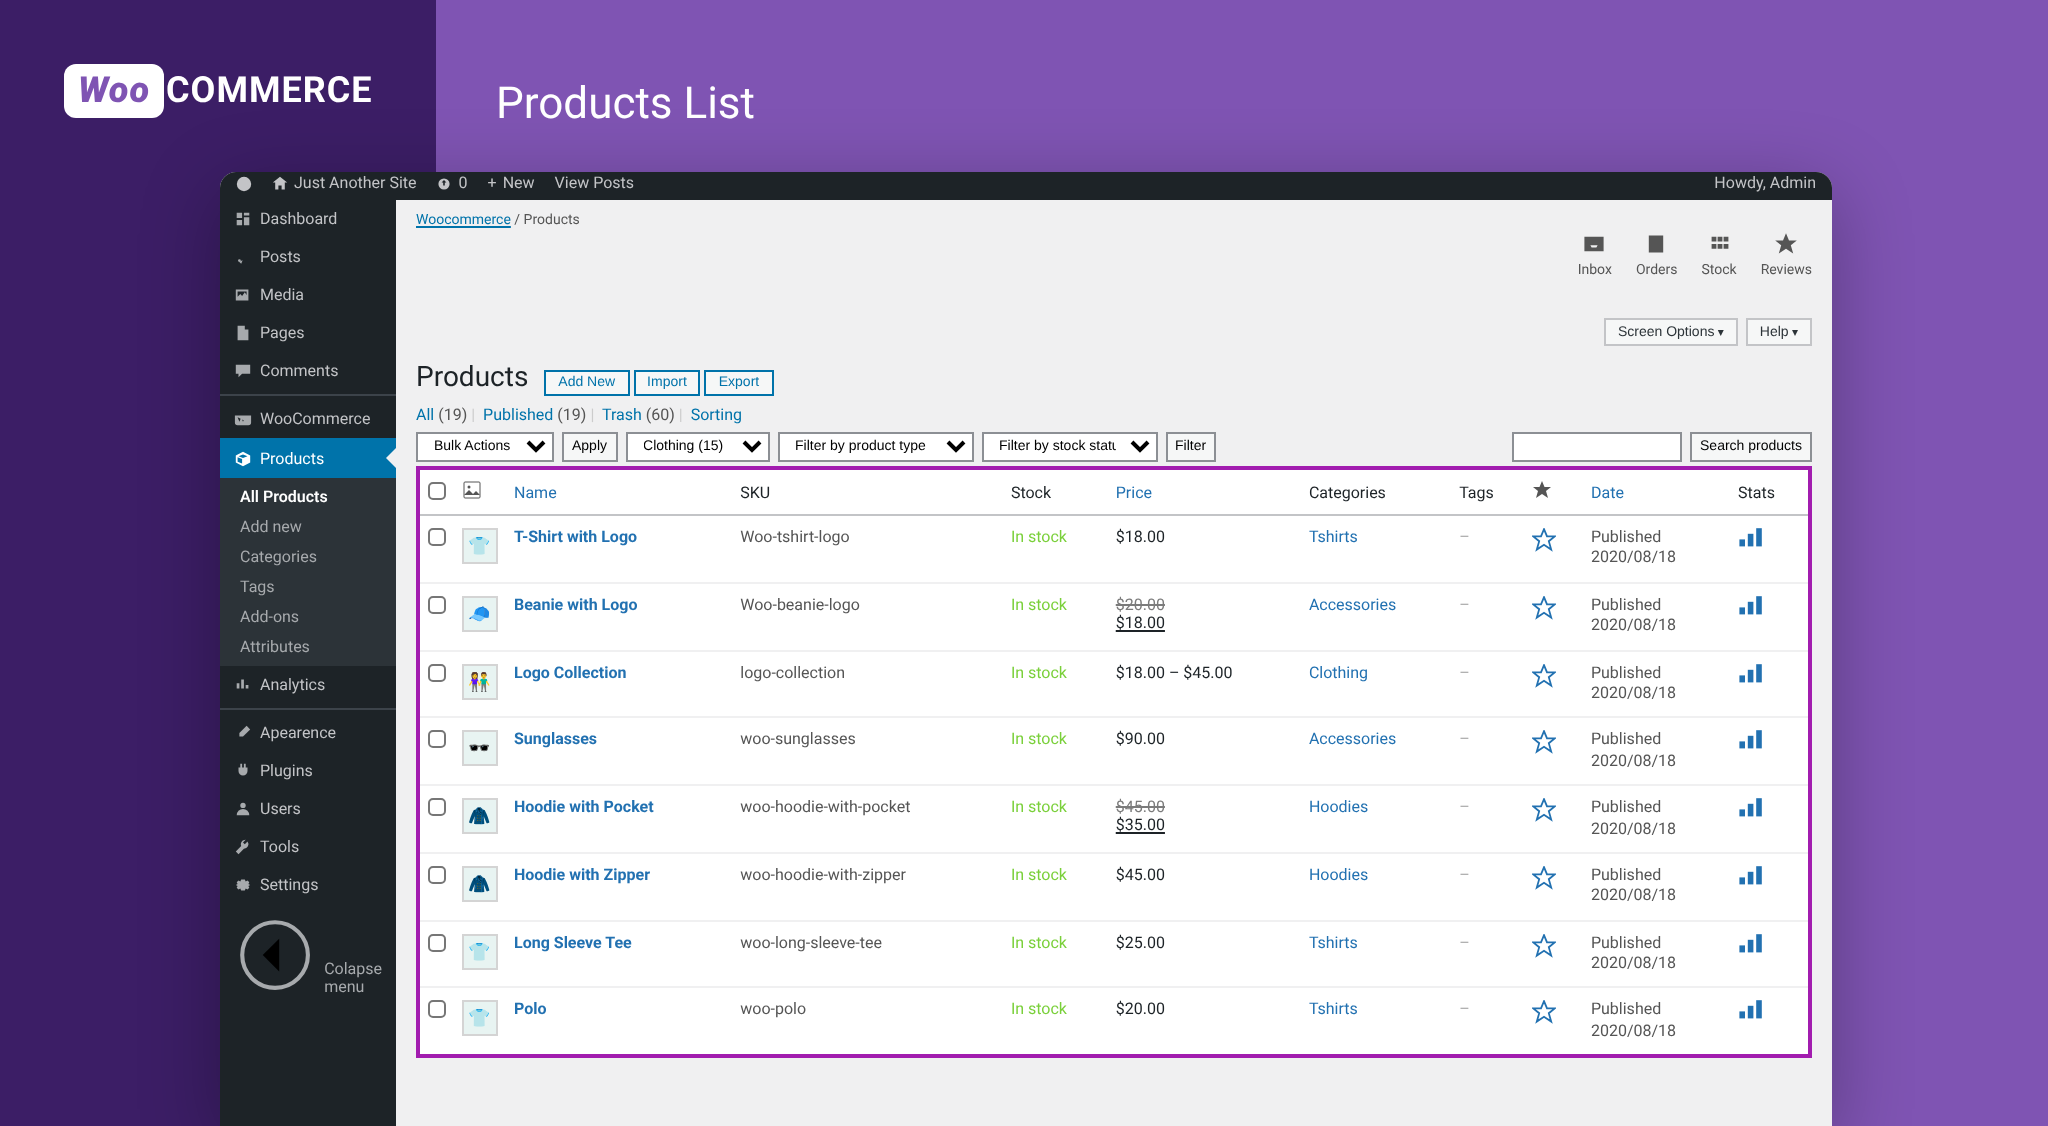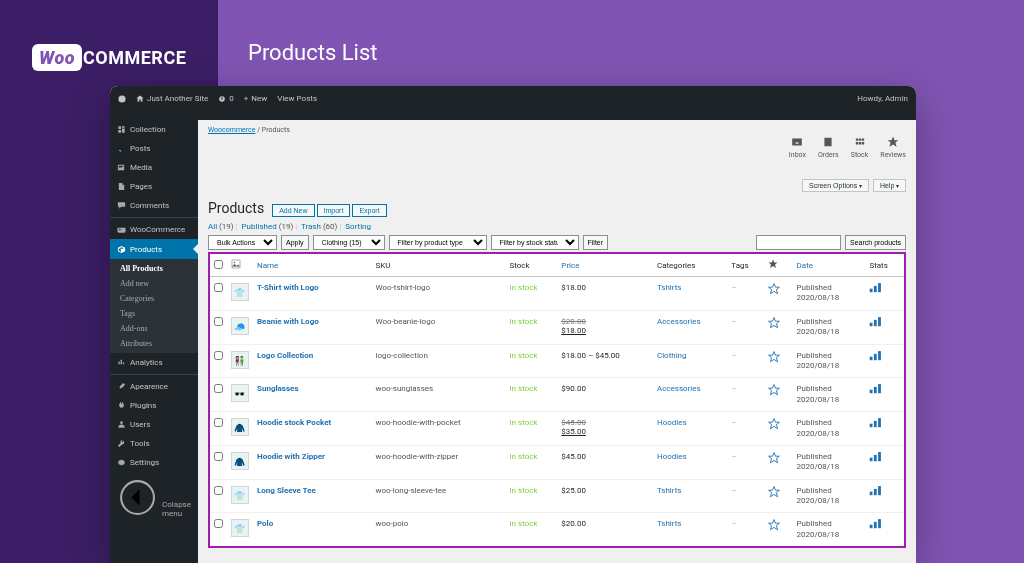--- a/index.html
+++ b/index.html
@@ -1,36 +1,36 @@
 <!DOCTYPE html>
 <html><head>
 <meta charset="utf-8">
 <style>
   * { box-sizing: border-box; margin: 0; padding: 0; }
   body { font-family: -apple-system, "Segoe UI", Roboto, Arial, sans-serif; background: #7f54b3; width: 1024px; height: 563px; overflow: hidden; }
   .frame-side { position: absolute; top: 0; left: 0; width: 218px; height: 563px; background: #3c1e66; }
-  .logo { position: absolute; top: 44px; left: 32px; color: #fff; font-weight: 700; font-size: 18px; letter-spacing: 0.5px; display:flex; align-items:center; }
+  .logo { position: absolute; top: 32px; left: 32px; color: #fff; font-weight: 700; font-size: 18px; letter-spacing: 0.5px; display:flex; align-items:center; }
   .logo .woo { background:#fff; color:#7f54b3; padding:3px 7px; border-radius:6px; font-style:italic; font-weight:900; margin-right:1px; }
   .title { position: absolute; top: 40px; left: 248px; color: #fff; font-size: 22px; }
 
   .wp { position: absolute; top: 86px; left: 110px; width: 806px; height: 477px; background: #f0f0f1; border-radius: 8px 8px 0 0; overflow: hidden; box-shadow: 0 10px 40px rgba(0,0,0,.3); }
-  .adminbar { background: #1d2327; color: #c3c4c7; height: 14px; font-size: 8px; display: flex; align-items: flex-end; padding: 17px 8px; justify-content: space-between; }
+  .adminbar { background: #1d2327; color: #c3c4c7; height: 14px; font-size: 8px; display: flex; align-items: flex-start; padding: 1px 8px; justify-content: space-between; }
   .adminbar .l { display: flex; gap: 10px; align-items: center; }
   .adminbar .l span { display:flex; align-items:center; gap:3px; }
   .adminbar svg { width:8px; height:8px; fill:#c3c4c7; }
 
   .wp-body { display: flex; height: calc(100% - 14px); }
   .wp-side { width: 88px; background: #1d2327; color: #c3c4c7; font-size: 8px; overflow:hidden; }
   .wp-side .mi { display:flex; align-items:center; gap:4px; padding:5px 7px; cursor:pointer; }
   .wp-side .mi svg { width:9px; height:9px; fill:#a7aaad; flex-shrink:0; }
   .wp-side .mi.active { background:#0073aa; color:#fff; }
   .wp-side .mi.active svg { fill:#fff; }
   .wp-side .mi.active::after { content:''; width:0; height:0; border-top:5px solid transparent; border-bottom:5px solid transparent; border-right:5px solid #f0f0f1; margin-left:auto; margin-right:-7px; }
   .wp-side .sub { background:#2c3338; padding:2px 0; }
-  .wp-side .sub div { padding:3px 7px 3px 10px; color:#a7aaad; cursor:pointer;font-family:Liberation Serif, serif; }
+  .wp-side .sub div { padding:3px 7px 3px 10px; color:#a7aaad; cursor:pointer; }
   .wp-side .sub div.cur { color:#fff; font-weight:600; }
   .wp-side .sep { border-top:1px solid #3c434a; margin:2px 0; }
   .wp-side .collapse { display:flex; align-items:flex-end; gap:4px; padding:5px 7px; color:#a7aaad; cursor:pointer; }
 
   .wp-main { flex:1; background:#f0f0f1; font-size:8px; color:#1d2327; overflow:auto; }
   .topicons { float:right; display:flex; gap:12px; padding:16px 10px; }
   .topicons .ti { text-align:center; color:#555; cursor:pointer; }
   .topicons .ti svg { width:12px; height:12px; display:block; margin:0 auto 2px; fill:#555; }
   .topicons .ti span { font-size:7px; }
   .top-btns { float:right; clear:right; display:flex; gap:4px; padding:4px 10px; }
@@ -108,21 +108,21 @@
     </div>
     <span>Howdy, Admin</span>
   </div>
 
   <div class="wp-body">
     <div class="wp-side" id="sidebar">
         <div class="mi">
           <svg viewBox="0 0 20 20">
             <path d="M3 3h6v6H3zM11 3h6v3h-6zM11 8h6v9h-6zM3 11h6v6H3z"></path>
           </svg>
-          <span>Collection</span>
+          <span>Dashboard</span>
         </div>
         <div class="mi">
           <svg viewBox="0 0 20 20">
             <path d="M13 2l5 5-8 8-2 5-3-3 5-2 8-8z" transform="scale(0.8) translate(2 2)"></path>
             <circle cx="6" cy="14" r="1.5"></circle>
           </svg>
           <span>Posts</span>
         </div>
         <div class="mi">
           <svg viewBox="0 0 20 20">
@@ -352,21 +352,21 @@
                 <td><span class="date">Published<br>2020/08/18</span></td>
                 <td><span class="stats"><svg viewBox="0 0 20 14">
                       <rect x="1" y="8" width="4" height="5"></rect>
                       <rect x="7" y="4" width="4" height="9"></rect>
                       <rect x="13" y="0" width="4" height="13"></rect>
                     </svg></span></td>
               </tr>
               <tr>
                 <td><input type="checkbox" style=""></td>
                 <td><span class="thumb">🧥</span></td>
-                <td><a class="name">Hoodie stock Pocket</a></td>
+                <td><a class="name">Hoodie with Pocket</a></td>
                 <td><span class="sku">woo-hoodie-with-pocket</span></td>
                 <td><span class="stock">In stock</span></td>
                 <td><span class="price"><span class="strike">$45.00</span><span class="under">$35.00</span></span></td>
                 <td><a class="cat">Hoodies</a></td>
                 <td><span class="dash">–</span></td>
                 <td><span class="star"><svg viewBox="0 0 20 20">
                       <path d="M10 1l2.5 6H19l-5 4 2 7-6-4-6 4 2-7-5-4h6.5z"></path>
                     </svg></span></td>
                 <td><span class="date">Published<br>2020/08/18</span></td>
                 <td><span class="stats"><svg viewBox="0 0 20 14">

